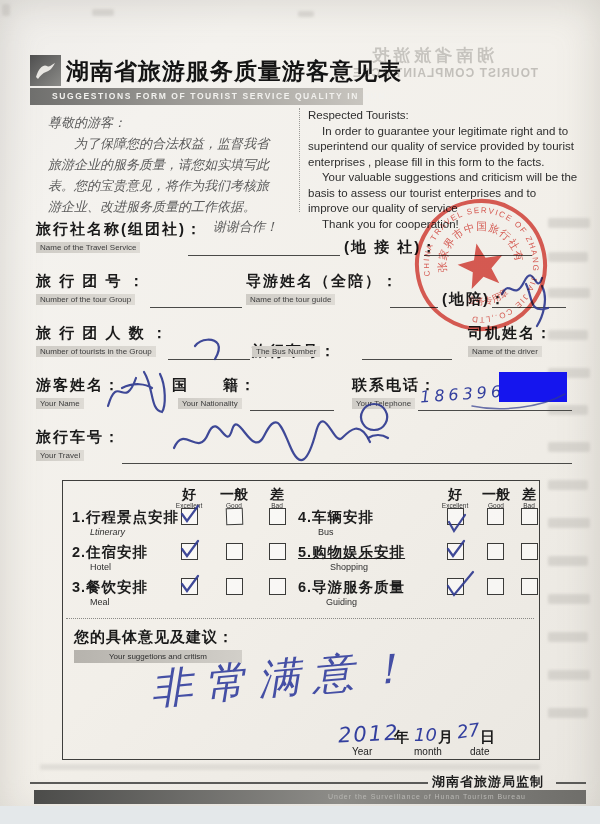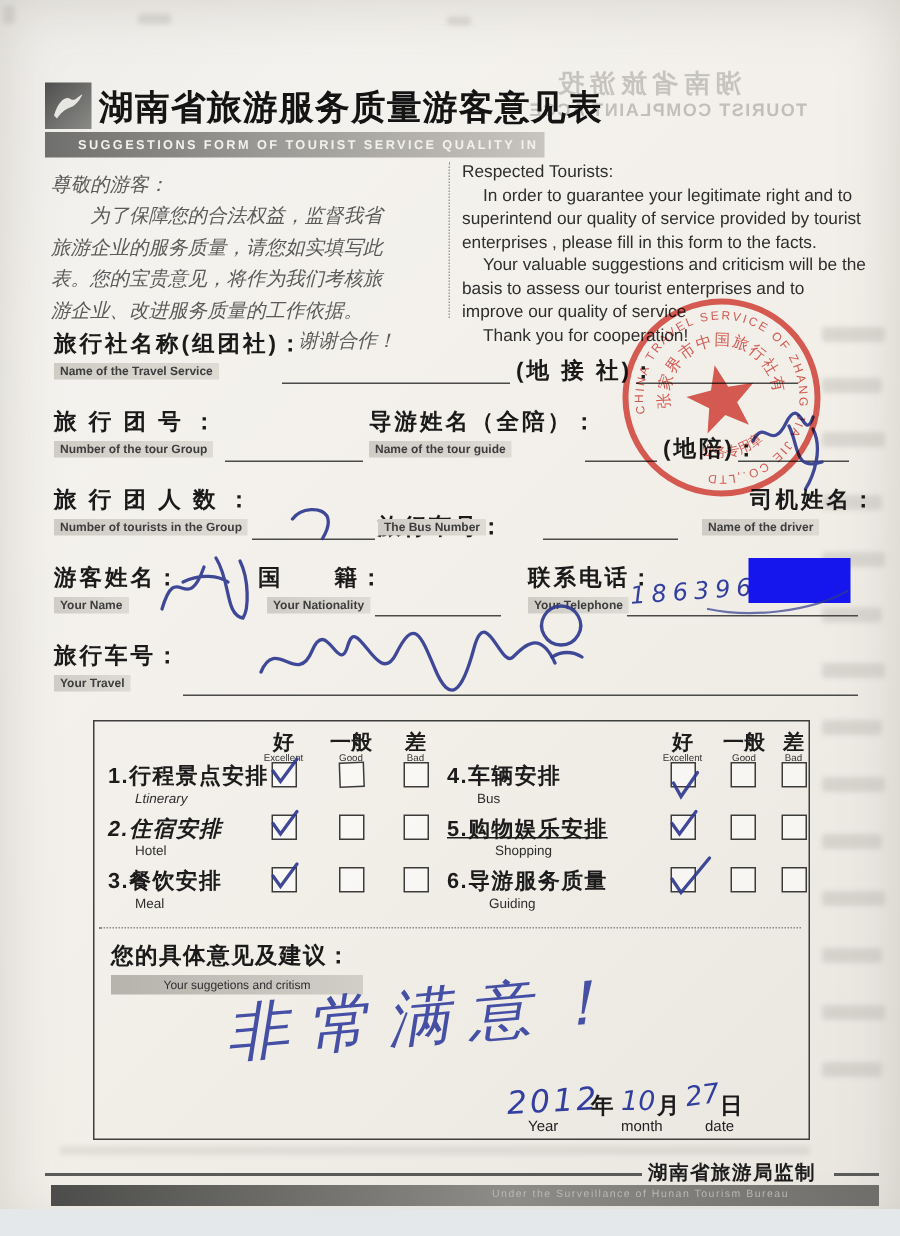--- a/index.html
+++ b/index.html
@@ -3,21 +3,21 @@
 <meta charset="utf-8">
 <style>
   html,body{margin:0;padding:0;background:#d8d6d2;}
   #scan{position:relative;width:600px;height:824px;margin:0 auto;overflow:hidden;
     background:linear-gradient(135deg,#efedea 0%,#f4f2ee 18%,#f2efe9 55%,#e9e6e0 100%);
     font-family:"Liberation Sans",sans-serif;color:#1c1c1c;
     box-shadow:inset 0 0 40px rgba(120,115,105,.25);}
   .abs{position:absolute;}
   .zh-label{font-weight:bold;font-size:15px;letter-spacing:2px;color:#1a1a1a;white-space:nowrap;}
   .en-label{font-size:8px;color:#3d3d3d;background:linear-gradient(90deg,#cfccc6,#dedbd5);
-    padding:1px 4px;display:inline-block;white-space:nowrap;font-weight:bold;}
+    padding:1px 4px;display:inline-block;white-space:nowrap;}
   .wline{border-bottom:1.6px solid #4a4a48;height:1px;}
   .cb{position:absolute;width:15px;height:15px;border:1.7px solid #3b3b39;background:rgba(255,255,255,.55);}
   .hdr-zh{font-weight:bold;font-size:14px;text-align:center;}
   .hdr-en{font-size:6.5px;color:#333;text-align:center;}
   .item-zh{font-weight:bold;font-size:14.5px;letter-spacing:1px;white-space:nowrap;}
   .item-en{font-size:9px;color:#2e2e2e;white-space:nowrap;}
   .ink{color:#333f9e;font-style:italic;font-family:"DejaVu Sans",sans-serif;}
   .sm{position:absolute;background:#b5b2ac;opacity:.4;filter:blur(1.6px);border-radius:2px;}
   .mirror{transform:scaleX(-1);color:#a3a09b;font-weight:bold;white-space:nowrap;}
   svg{overflow:visible;}
@@ -38,21 +38,21 @@
   <div class="abs" style="left:30px;top:55px;width:31px;height:31px;background:linear-gradient(135deg,#4f4f4f,#8b8b88);">
     <svg width="31" height="31" viewBox="0 0 31 31">
       <path d="M6,22 C9,12 14,9 17,11 C20,13 22,9 25,8 C22,14 19,16 16,17 C13,18 10,21 8,24 Z" fill="#e8e6e2"></path>
     </svg>
   </div>
   <div class="abs" style="left:66px;top:56px;font-size:23px;font-weight:bold;letter-spacing:1px;color:#141414;">湖南省旅游服务质量游客意见表</div>
   <div class="abs" style="left:30px;top:88px;width:333px;height:17px;line-height:17px;
        background:linear-gradient(90deg,#6f6f6d,#9c9a96 45%,#c8c5bf);color:#f2f1ee;
        font-size:8.5px;font-weight:bold;letter-spacing:1.6px;padding-left:22px;box-sizing:border-box;white-space:nowrap;">SUGGESTIONS FORM OF TOURIST SERVICE QUALITY IN HUN</div>
 
-  <div class="abs" style="left:34px;top:112px;width:256px;font-size:13px;color:#5a5a5a;line-height:21px;font-style:italic;">
+  <div class="abs" style="left:48px;top:112px;width:256px;font-size:13px;color:#5a5a5a;line-height:21px;font-style:italic;">
     <div>尊敬的游客：</div>
     <div style="text-indent:26px;">为了保障您的合法权益，监督我省</div>
     <div>旅游企业的服务质量，请您如实填写此</div>
     <div>表。您的宝贵意见，将作为我们考核旅</div>
     <div>游企业、改进服务质量的工作依据。</div>
     <div style="text-align:right;padding-right:26px;font-family:Liberation Mono, monospace;">谢谢合作！</div>
   </div>
   <div class="abs" style="left:299px;top:108px;height:104px;border-left:1px dotted #9a9a96;"></div>
   <div class="abs" style="left:308px;top:108px;width:270px;font-size:11.5px;color:#2e2e2e;line-height:15.5px;">
     <div>Respected Tourists:</div>
@@ -97,21 +97,21 @@
 
   <div class="abs zh-label" style="left:36px;top:324px;">旅 行 团 人 数 ：</div>
   <div class="abs en-label" style="left:36px;top:346px;">Number of tourists in the Group</div>
   <div class="abs wline" style="left:168px;top:358px;width:82px;"></div>
   <svg class="abs" style="left:192px;top:334px;" width="34" height="28">
     <path class="stroke" d="M3,12 C9,4 22,4 26,10 C28,14 26,20 23,25"></path>
   </svg>
   <div class="abs zh-label" style="left:252px;top:342px;">旅行车号：</div>
   <div class="abs en-label" style="left:252px;top:346px;">The Bus Number</div>
   <div class="abs wline" style="left:362px;top:358px;width:90px;"></div>
-  <div class="abs zh-label" style="left:468px;top:324px;margin-left:32px;">司机姓名：</div>
+  <div class="abs zh-label" style="left:468px;top:324px;">司机姓名：</div>
   <div class="abs en-label" style="left:468px;top:346px;">Name of the driver</div>
 
   <div class="abs zh-label" style="left:36px;top:376px;">游客姓名：</div>
   <div class="abs en-label" style="left:36px;top:398px;">Your Name</div>
   <svg class="abs" style="left:100px;top:366px;" width="72" height="50">
     <path class="stroke" d="M8,40 C18,6 24,46 36,12 M22,22 C34,16 46,18 52,22 M44,6 C54,22 50,44 62,46 C66,40 66,20 60,8"></path>
   </svg>
   <div class="abs zh-label" style="left:172px;top:376px;">国　　籍：</div>
   <div class="abs en-label" style="left:178px;top:398px;">Your Nationality</div>
   <div class="abs wline" style="left:250px;top:409px;width:84px;"></div>
@@ -169,21 +169,21 @@
 
   <div class="abs item-zh" style="left:72px;top:508px;">1.行程景点安排</div>
   <div class="abs item-en" style="left:90px;top:527px;font-style:italic;">Ltinerary</div>
   <div class="cb" style="left:181px;top:508px;"></div>
   <div class="cb" style="left:226px;top:508px;transform:rotate(-2deg);"></div>
   <div class="cb" style="left:269px;top:508px;"></div>
   <svg class="abs" style="left:179px;top:504px;" width="22" height="20">
       <path class="stroke" d="M3,10 L8,17 L19,2"></path>
     </svg>
 
-  <div class="abs item-zh" style="left:72px;top:543px;font-style:italic;">2.住宿安排</div>
+  <div class="abs item-zh" style="left:72px;top:543px;">2.住宿安排</div>
   <div class="abs item-en" style="left:90px;top:562px;">Hotel</div>
   <div class="cb" style="left:181px;top:543px;"></div>
   <div class="cb" style="left:226px;top:543px;"></div>
   <div class="cb" style="left:269px;top:543px;"></div>
   <svg class="abs" style="left:179px;top:539px;" width="22" height="20">
       <path class="stroke" d="M3,10 L8,17 L19,2"></path>
     </svg>
 
   <div class="abs item-zh" style="left:72px;top:578px;">3.餐饮安排</div>
   <div class="abs item-en" style="left:90px;top:597px;">Meal</div>

